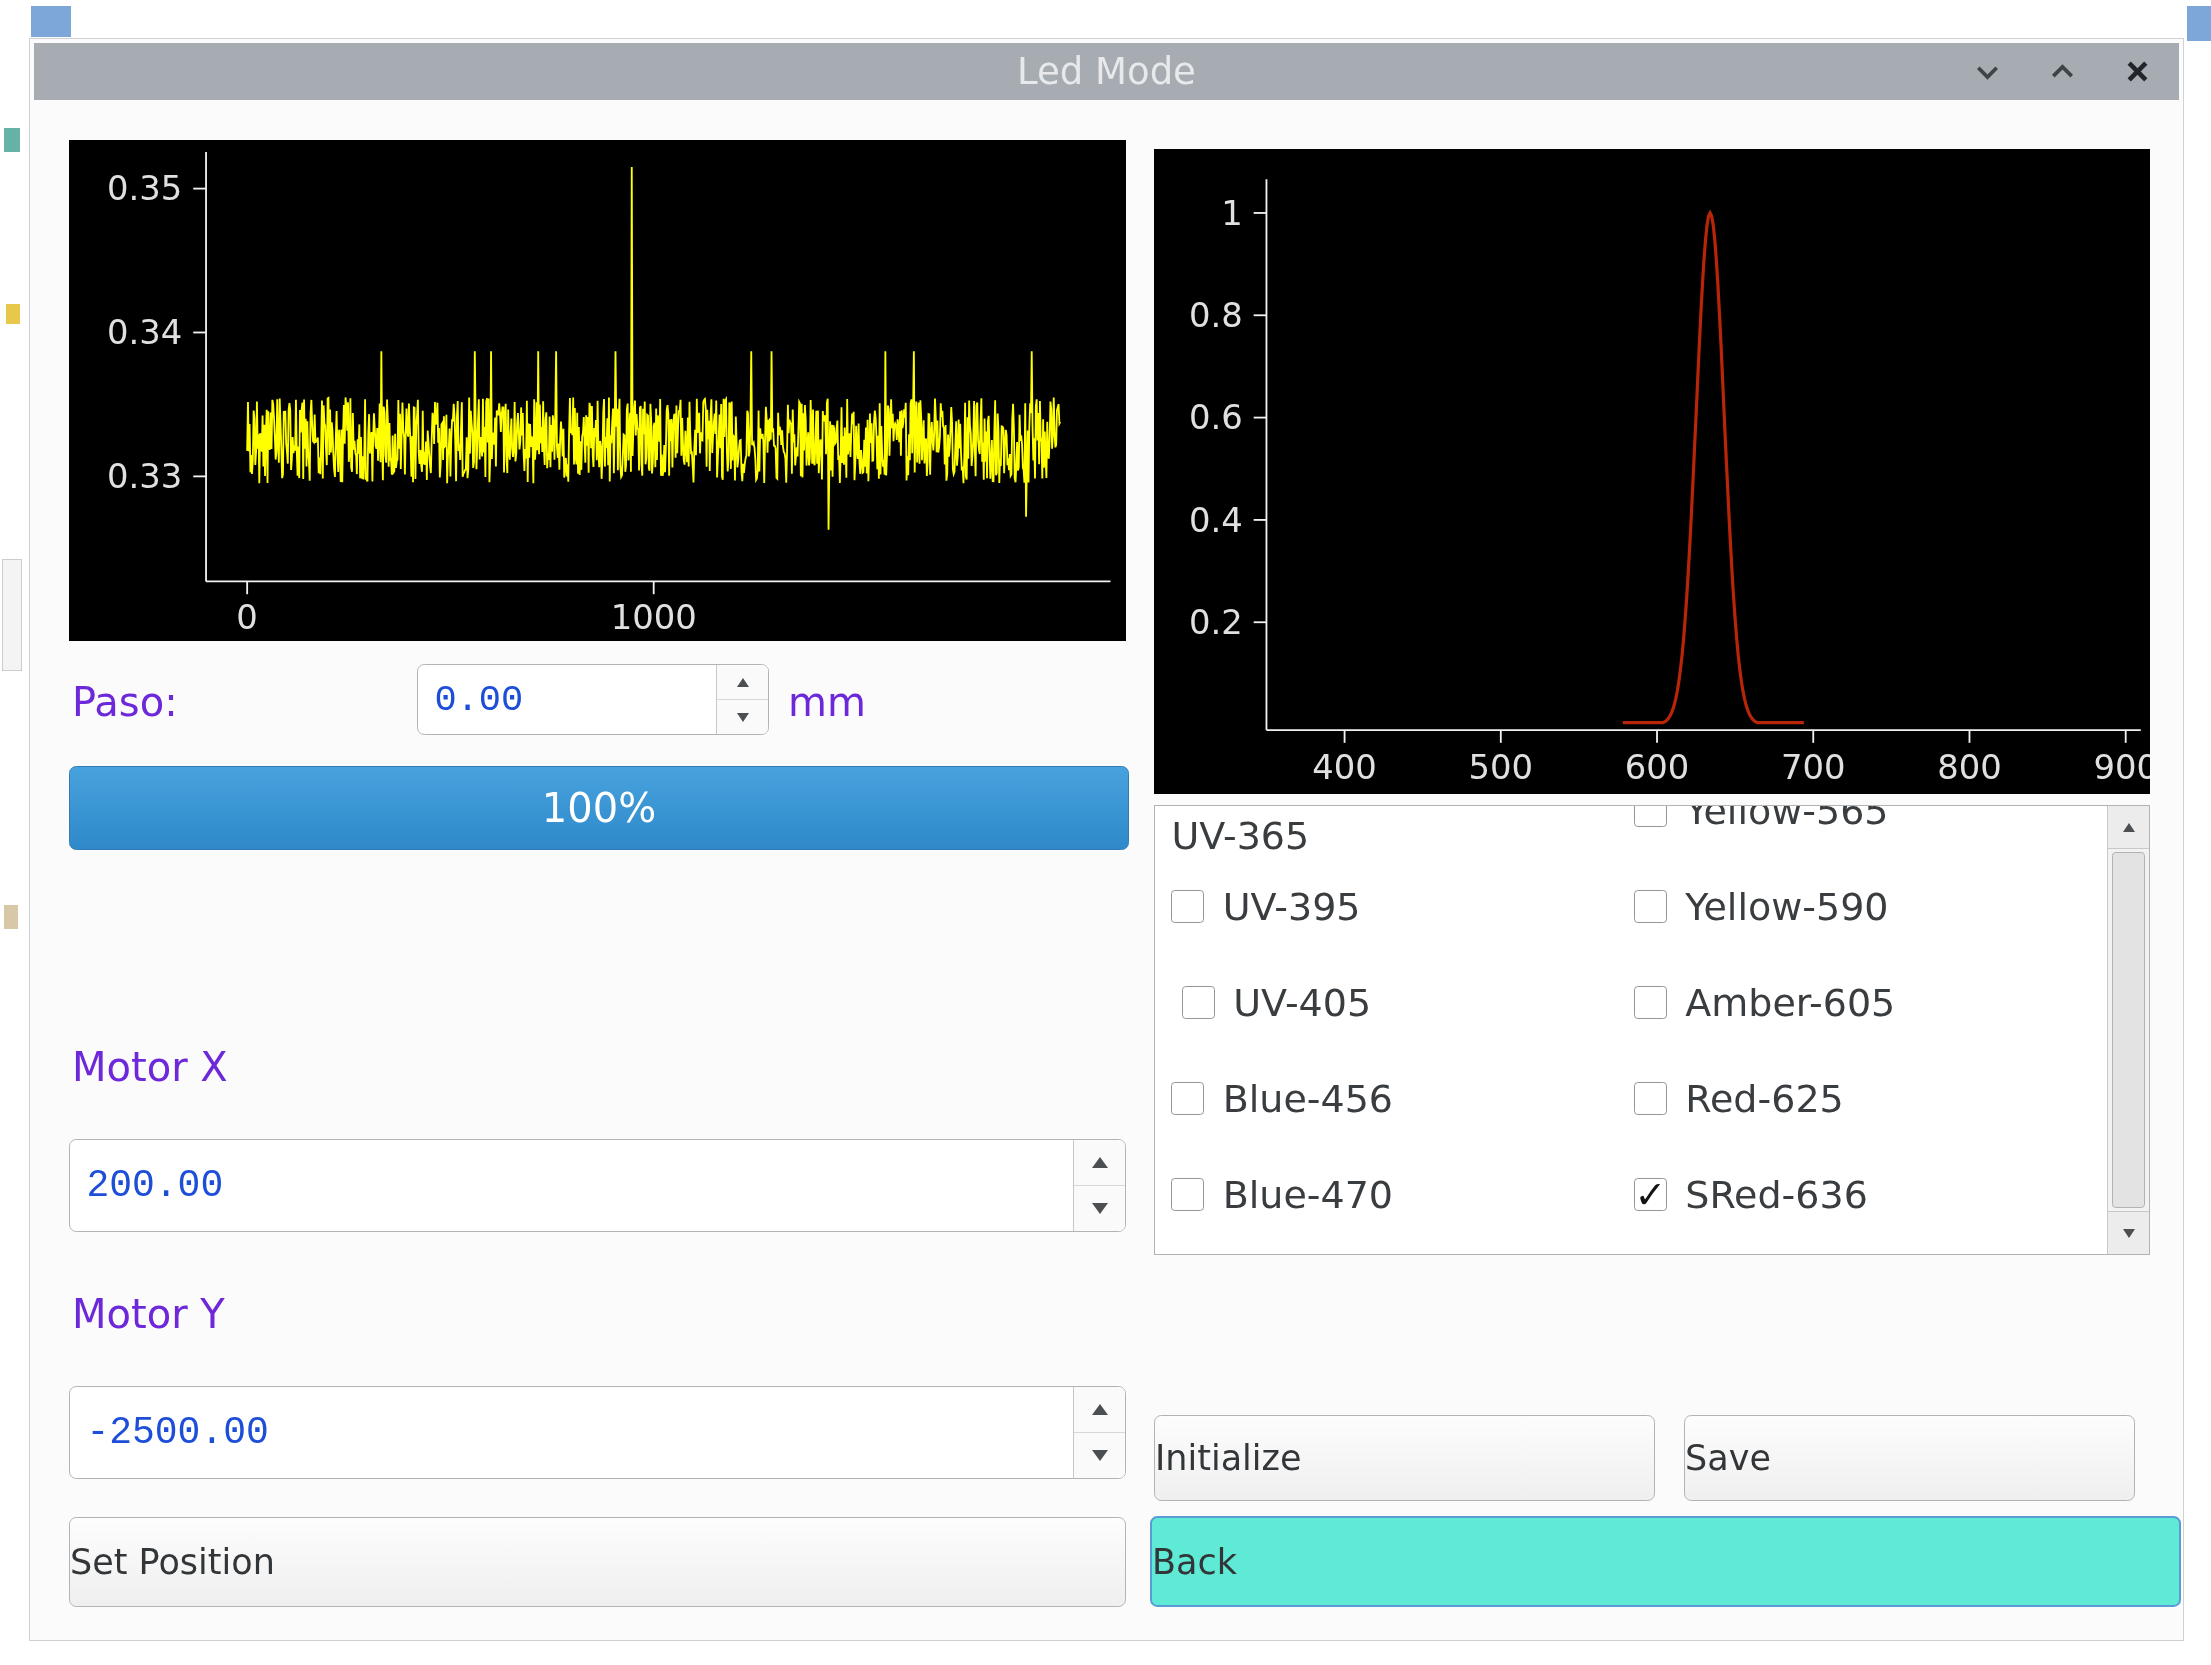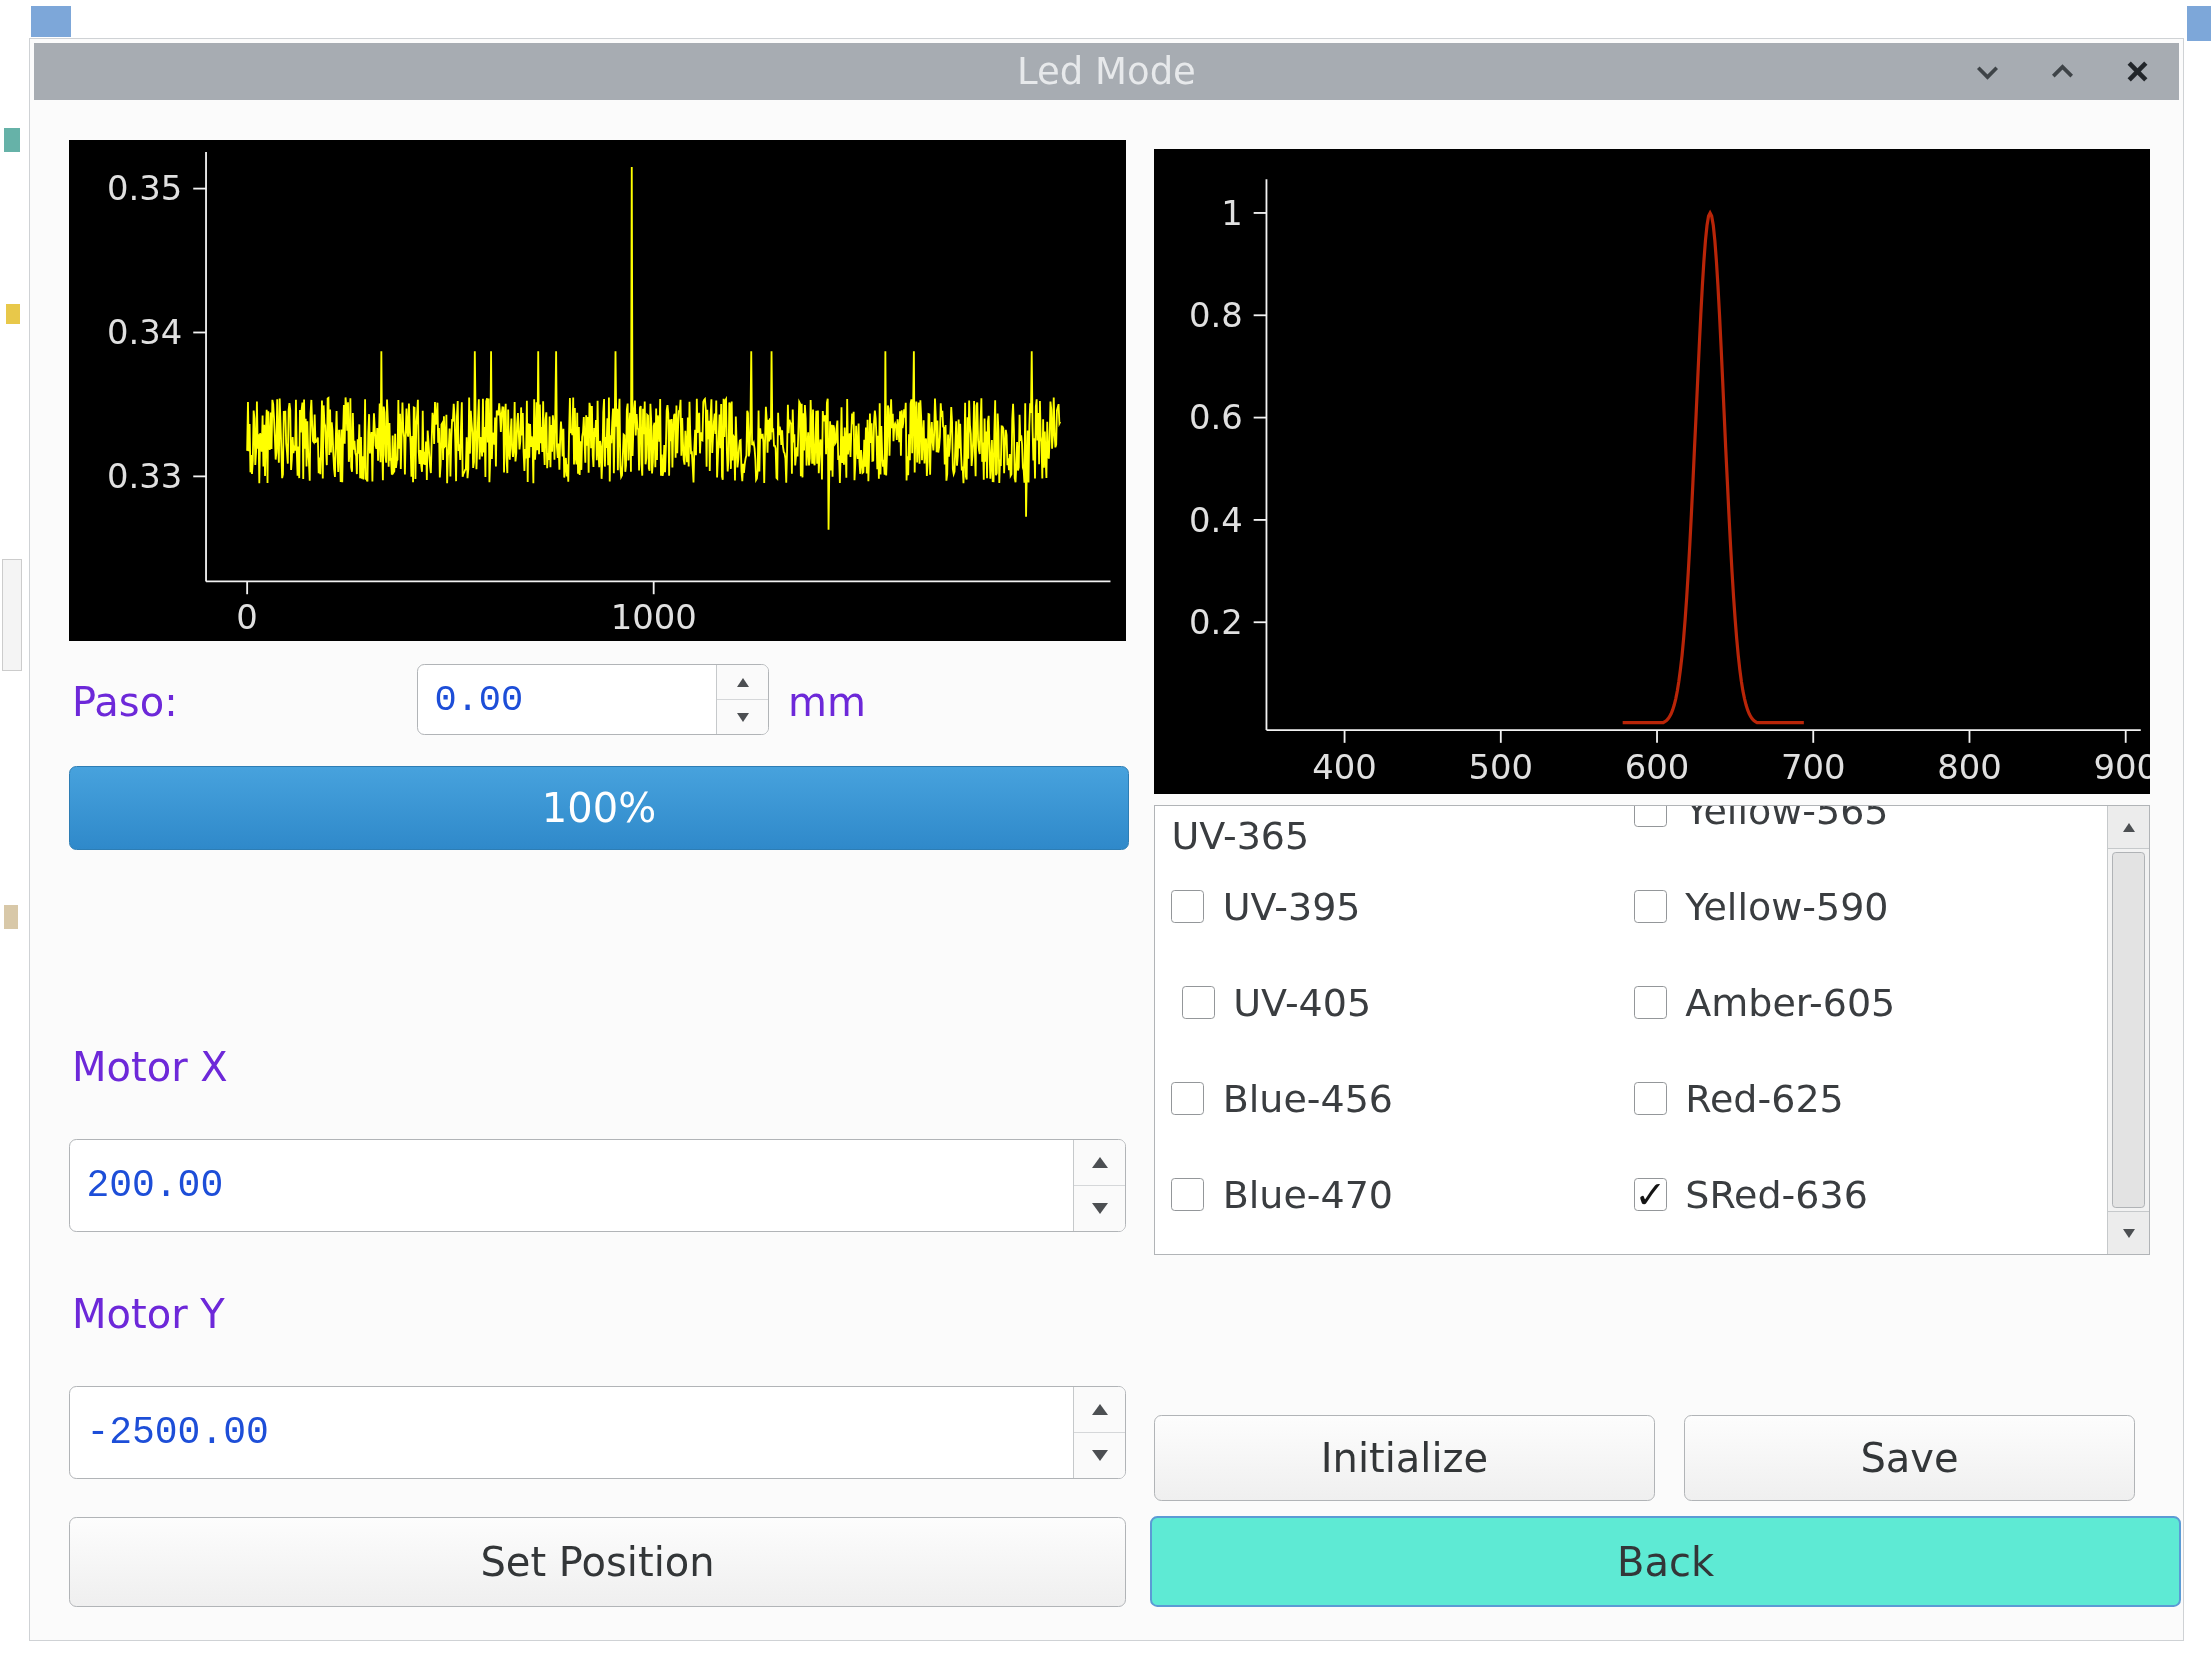--- a/index.html
+++ b/index.html
@@ -14,21 +14,21 @@
             display:flex;align-items:center;justify-content:center;}
   .title{font-size:37px;color:#e7e9eb;}
   .win-controls{position:absolute;right:24px;top:0;height:100%;display:flex;align-items:center;gap:40px;}
   .win-controls .wicon{display:flex;align-items:center;justify-content:center;cursor:pointer;}
 
   
   .label{font-size:40px;color:#6d28d9;}
 
   
   .btn{background:linear-gradient(#fdfdfd,#efefef);border:1.8px solid #b1b4b7;border-radius:7.3px;
-       display:flex;align-items:center;justify-content:center;font-size:40px;color:#333638;cursor:pointer;}
+       display:flex;align-items:center;justify-content:flex-start;font-size:35px;color:#333638;cursor:pointer;}
   .btn.back{border:2.7px solid #5b9bd5;background:#5eead4;}
 
   
   .spinbox{background:#ffffff;border:1.8px solid #b1b4b7;border-radius:7.3px;display:flex;overflow:hidden;}
   .spin-input{flex:1;min-width:0;border:none;background:transparent;font-family:Liberation Mono, monospace;
               font-size:38px;color:#1d4ed8;padding:0 9.1px 0 16.4px;outline:none;}
   .spin-btns{width:51px;display:flex;flex-direction:column;border-left:1.8px solid #c6c9cb;}
   .spin-btn{flex:1;display:flex;align-items:center;justify-content:center;cursor:pointer;background:#fafafa;}
   .spin-btn.up{border-bottom:0.9px solid #d5d7d9;}
   .tri-up{width:0;height:0;border-left:8.2px solid transparent;border-right:8.2px solid transparent;border-bottom:11px solid #4c4f52;}

